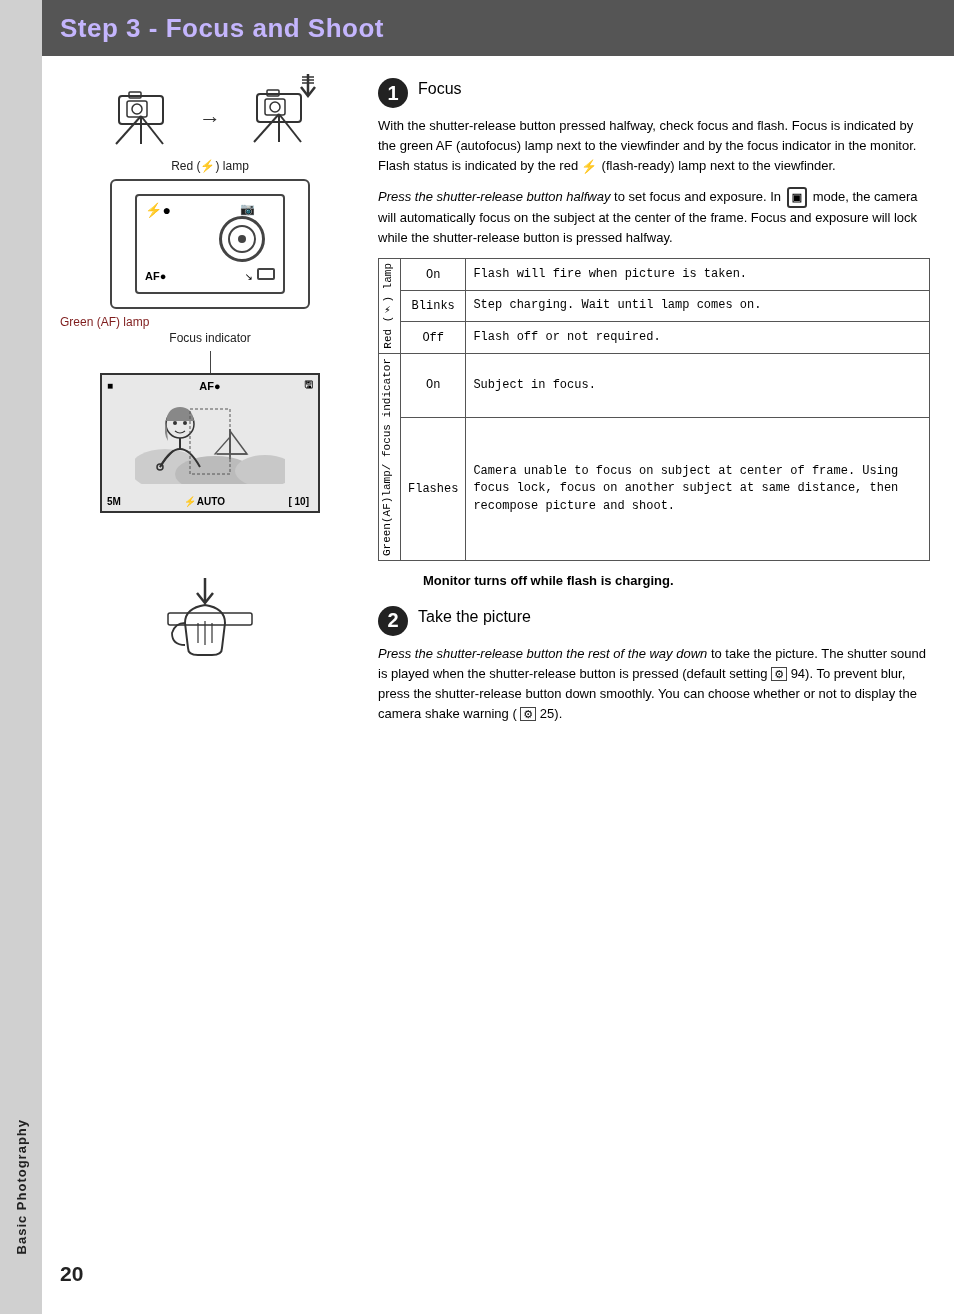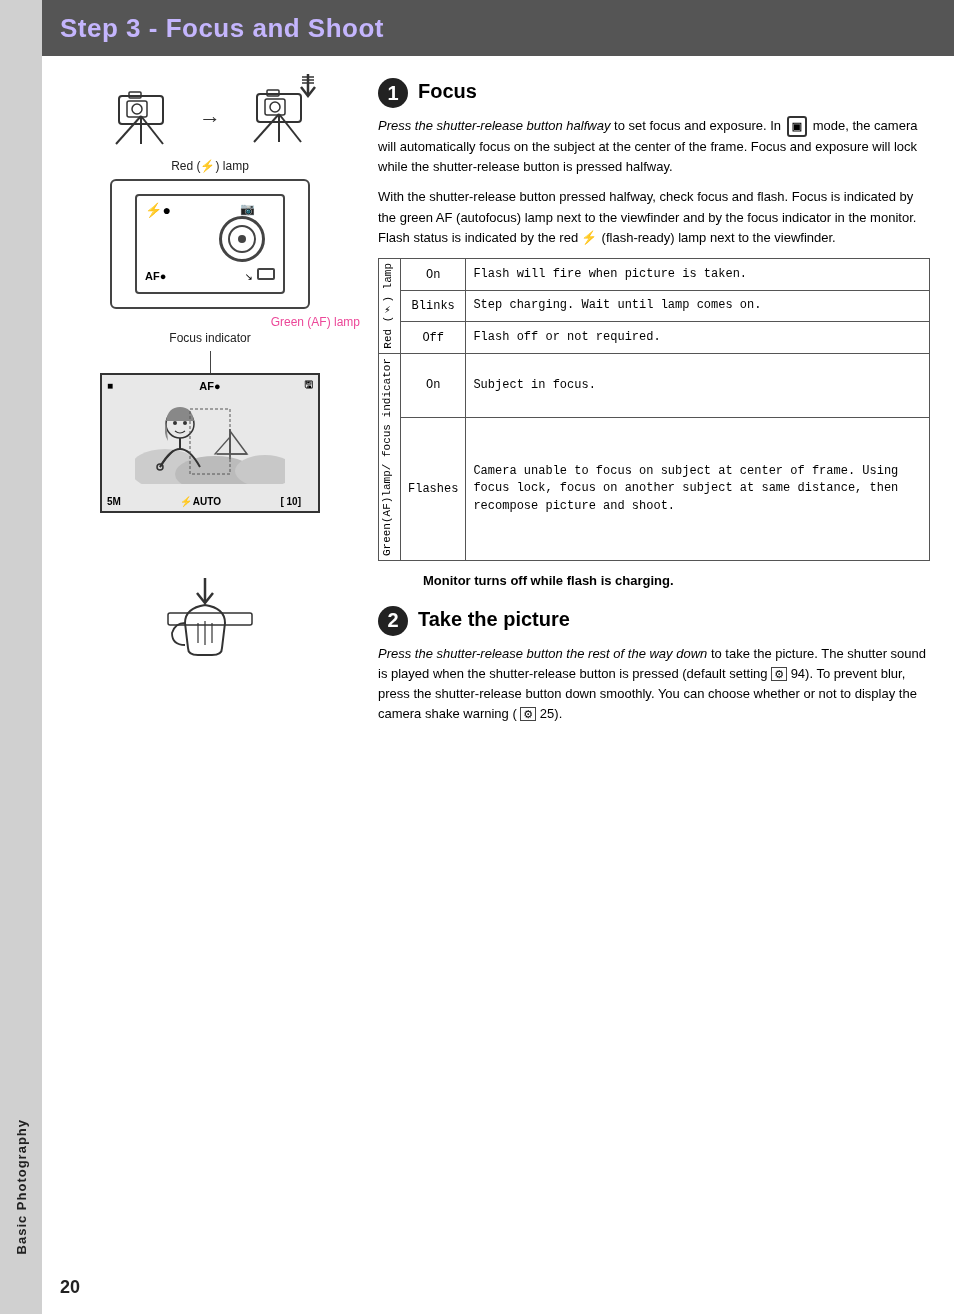--- a/index.html
+++ b/index.html
@@ -148,25 +148,25 @@
       justify-content: center;
     }
     .lens-dot {
       width: 8px;
       height: 8px;
       background: #444;
       border-radius: 50%;
     }
 
     .label-green-lamp {
-      text-align: right;
+      text-align: left;
       font-size: 12px;
       margin-top: 6px;
       margin-bottom: 2px;
-      color: #ec4899;
+      color: #7f1d1d;
     }
     .label-focus-indicator {
       text-align: center;
       font-size: 12px;
       margin-bottom: 6px;
       color: #222;
     }
 
     
     .monitor-display {
@@ -198,21 +198,21 @@
     .monitor-bottom-bar {
       display: flex;
       justify-content: space-between;
       align-items: center;
       padding: 2px 5px;
       font-size: 10px;
       font-weight: bold;
       position: absolute;
       bottom: 2px;
       left: 0;
-      right: 12px;
+      right: 4px;
     }
 
     
     .step-number {
       width: 30px;
       height: 30px;
       background: #222;
       color: #fff;
       font-size: 20px;
       font-weight: bold;
@@ -225,22 +225,22 @@
       margin-top: 2px;
     }
 
     .step-header {
       display: flex;
       align-items: flex-start;
       margin-bottom: 8px;
     }
 
     .step-title {
-      font-size: 20px;
-      font-weight: bold;
+      font-size: 16px;
+      font-weight: normal;
       padding-top: 4px;
       text-align: right;
     }
 
     
     .step1-text {
       font-size: 13px;
       line-height: 1.55;
       margin-bottom: 10px;
     }
@@ -311,23 +311,23 @@
       line-height: 1.55;
     }
 
     .step2-text .italic {
       font-style: italic;
     }
 
     
     .page-number {
       position: absolute;
-      bottom: 16px;
+      bottom: 28px;
       left: 60px;
-      font-size: 18px;
+      font-size: 21px;
       font-weight: bold;
       color: #222;
     }
 
     
     .step2-illustration {
       display: flex;
       justify-content: center;
       margin-top: 60px;
     }
@@ -496,30 +496,30 @@
   </div>
 
   <div class="right-col">
 
     <div class="step-header">
       <div class="step-number">1</div>
       <div class="step-title">Focus</div>
     </div>
 
     <div class="step1-text">
+      <span>With the shutter-release button pressed halfway, check focus and flash. Focus is indicated by the green AF (autofocus) lamp next to the viewfinder and by the focus indicator in the monitor. Flash status is indicated by the red </span>
+      <span class="flash-icon-inline">⚡</span>
+      <span> (flash-ready) lamp next to the viewfinder.</span>
+    </div>
+
+    <div class="step1-text">
       <span class="italic">Press the shutter-release button halfway</span>
       <span> to set focus and exposure. In </span>
       <span class="camera-mode-icon">▣</span>
       <span> mode, the camera will automatically focus on the subject at the center of the frame. Focus and exposure will lock while the shutter-release button is pressed halfway.</span>
-    </div>
-
-    <div class="step1-text">
-      <span>With the shutter-release button pressed halfway, check focus and flash. Focus is indicated by the green AF (autofocus) lamp next to the viewfinder and by the focus indicator in the monitor. Flash status is indicated by the red </span>
-      <span class="flash-icon-inline">⚡</span>
-      <span> (flash-ready) lamp next to the viewfinder.</span>
     </div>
 
     <table class="flash-table">
       <tbody>
 
         <tr>
           <td rowspan="3" class="rotated-cell">
             <div class="rotated-text">Red (⚡) lamp</div>
           </td>
           <td class="status-cell">

